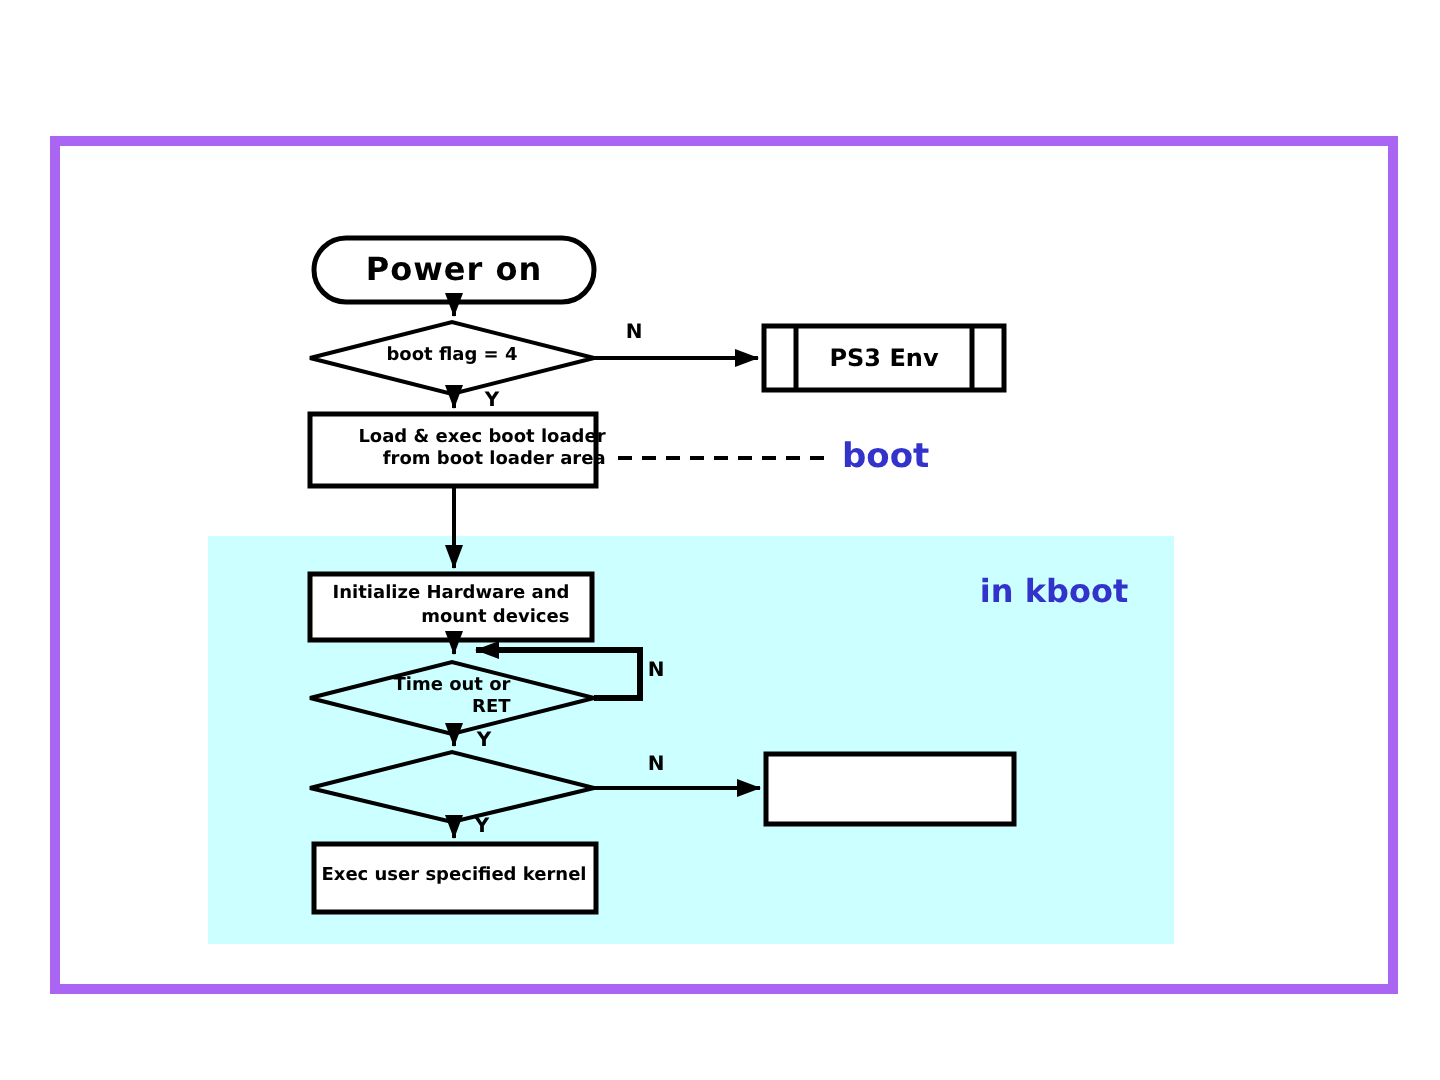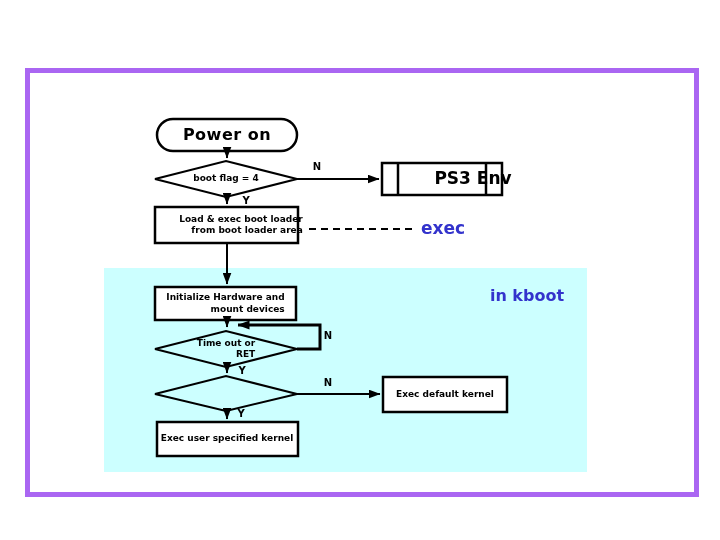--- a/index.html
+++ b/index.html
@@ -19,21 +19,21 @@
   svg.canvas{position:absolute;left:0;top:0;width:720px;height:540px;}
   .lbl{
     position:absolute;display:flex;align-items:center;justify-content:center;
     text-align:right;color:#000;font-weight:bold;line-height:1.25;
     white-space:nowrap;
   }
   .lbl .stack{display:block;}
   .lbl .stack span{display:block;}
   .node-text{font-size:9px;}
   .terminator-text{font-size:16px;letter-spacing:0.5px;}
-  .ps3-text{font-size:17px;padding-left:31px;}
+  .ps3-text{font-size:12px;}
   .branch{font-size:10px;transform:translate(-50%,-50%);}
   .annot{color:var(--accent,#3333cc);font-weight:bold;}
   .kboot{font-size:17px;transform:translateY(-50%);}
   .inkboot{font-size:16px;transform:translate(-50%,-50%);}
 </style>
 </head>
 <body>
 
 <div id="stage">
 
@@ -98,21 +98,21 @@
 
   <div class="lbl branch" style="left:246px;top:201px;">Y</div>
 
   <div class="lbl node-text" style="left:155px;top:207px;width:172px;height:36px;">
     <span class="stack">
       <span>Load &amp; exec boot loader</span>
       <span>from boot loader area</span>
     </span>
   </div>
 
-  <div class="lbl annot kboot" style="left:421px;top:229px;">exec</div>
+  <div class="lbl annot kboot" style="left:421px;top:229px;">boot</div>
 
   <div class="lbl annot inkboot" style="left:527px;top:296px;">in kboot</div>
 
   <div class="lbl node-text" style="left:155px;top:287px;width:141px;height:33px;">
     <span class="stack">
       <span>Initialize Hardware and</span>
       <span>mount devices</span>
     </span>
   </div>
 
@@ -123,19 +123,18 @@
       <span>Time out or</span>
       <span>RET</span>
     </span>
   </div>
 
   <div class="lbl branch" style="left:242px;top:371px;">Y</div>
 
 
   <div class="lbl branch" style="left:328px;top:383px;">N</div>
 
-  <div class="lbl node-text" style="left:383px;top:377px;width:124px;height:35px;">Exec default kernel</div>
 
   <div class="lbl branch" style="left:241px;top:414px;">Y</div>
 
   <div class="lbl node-text" style="left:157px;top:422px;width:140px;height:34px;">Exec user specified kernel</div>
 
 </div>
 
 </body></html>

